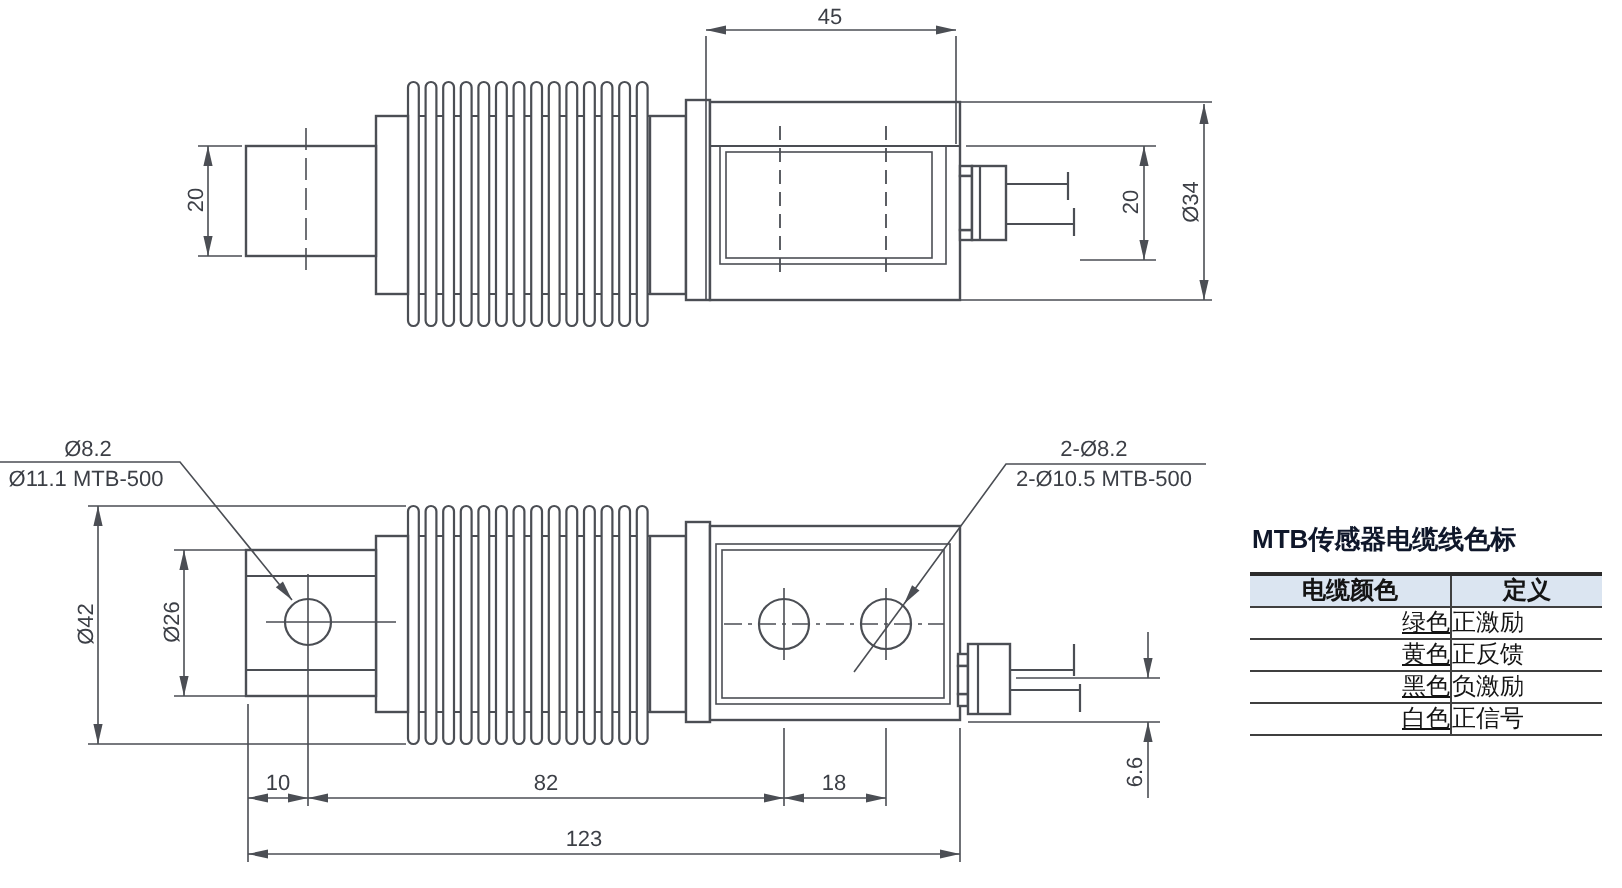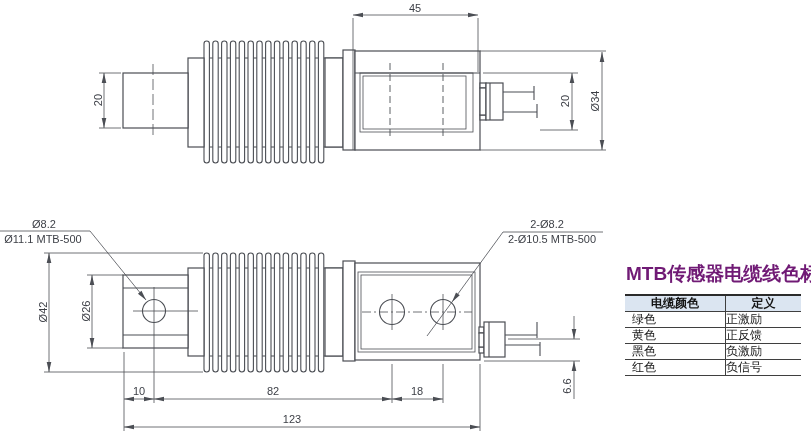--- a/index.html
+++ b/index.html
@@ -14,28 +14,28 @@
   .ln{fill:none;stroke:var(--line);stroke-width:1.1;}
   .thin{fill:none;stroke:var(--line);stroke-width:0.8;}
   .dim{fill:none;stroke:var(--line);stroke-width:0.8;}
   .dash1{fill:none;stroke:var(--line);stroke-width:0.8;stroke-dasharray:11 4;}
   .dash2{fill:none;stroke:var(--line);stroke-width:0.9;stroke-dasharray:7 4;}
   .dash3{fill:none;stroke:var(--line);stroke-width:0.8;stroke-dasharray:9 3 2 3;}
   .fin{fill:#fff;stroke:var(--line);stroke-width:1.1;}
   text{font-family:"Liberation Sans",sans-serif;font-size:11px;fill:var(--dim-text);}
   #arrowhead-path{fill:var(--line);}
   .cable-panel{position:absolute;left:625px;top:261px;width:176px;}
-  .cable-title{font-weight:bold;font-size:19px;color:#701a75;margin:0 0 7px 1px;white-space:nowrap;}
+  .cable-title{font-weight:bold;font-size:13px;color:#0f172a;margin:0 0 7px 1px;white-space:nowrap;}
   table.cable{width:100%;border-collapse:collapse;border-top:2px solid var(--table-border-heavy);}
   table.cable th, table.cable td{
     font-size:12px;color:var(--text);height:15px;line-height:15px;padding:0;
     border-bottom:1px solid var(--table-border);white-space:nowrap;}
   table.cable th{font-weight:bold;background:var(--header-bg);text-align:center;}
   table.cable th:first-child, table.cable td:first-child{width:93px;border-right:1px solid var(--table-border);}
-  table.cable td:first-child{text-align:left;padding-left:7px;}
+  table.cable td:first-child{text-align:right;padding-left:7px;text-decoration:underline;}
   table.cable td:last-child{}
 </style>
 </head>
 <body>
 
 <div id="stage">
 
   <svg width="811" height="444" viewBox="0 0 811 444">
     <defs>
       <marker id="arr" markerUnits="userSpaceOnUse" markerWidth="12" markerHeight="8" refX="11" refY="4" orient="auto-start-reverse">
@@ -214,19 +214,19 @@
         </tr>
         <tr>
           <td>黄色</td>
           <td>正反馈</td>
         </tr>
         <tr>
           <td>黑色</td>
           <td>负激励</td>
         </tr>
         <tr>
-          <td>红色</td>
-          <td>负信号</td>
+          <td>白色</td>
+          <td>正信号</td>
         </tr>
       </tbody>
     </table>
   </div>
 </div>
 
 </body></html>

